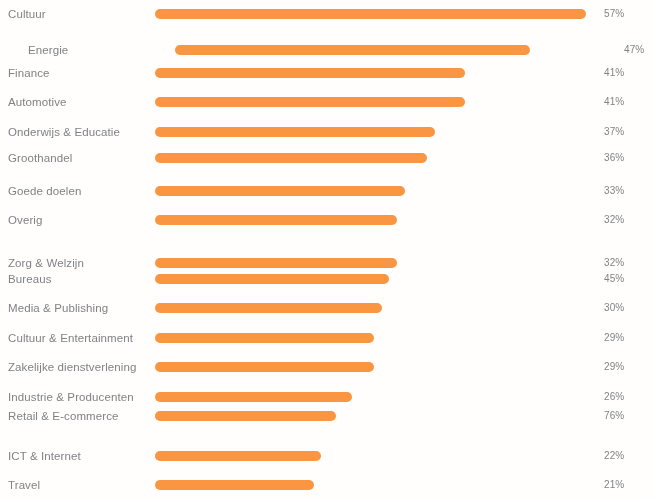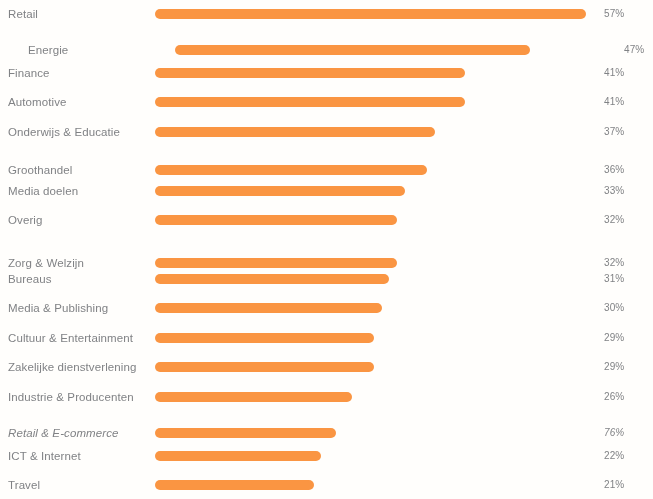--- a/index.html
+++ b/index.html
@@ -59,21 +59,21 @@
     color: #808285;
     letter-spacing: 0.1px;
     white-space: nowrap;
   }
 </style>
 </head>
 <body>
 
 <div id="chart">
     <div class="row" style="top: -1px;">
-      <div class="cat-label">Retail</div>
+      <div class="cat-label">Cultuur</div>
       <div class="bar-track">
         <div class="bar" style="width: 431px; background: rgb(250, 149, 66);"></div>
       </div>
       <div class="value-label">57%</div>
     </div>
     <div class="row" style="top: 35px; margin-left: 20px;">
       <div class="cat-label">Energie</div>
       <div class="bar-track">
         <div class="bar" style="width: 355.386px; background: rgb(250, 149, 66);"></div>
       </div>
@@ -93,29 +93,29 @@
       </div>
       <div class="value-label">41%</div>
     </div>
     <div class="row" style="top: 116.76px;">
       <div class="cat-label">Onderwijs &amp; Educatie</div>
       <div class="bar-track">
         <div class="bar" style="width: 279.772px; background: rgb(250, 149, 66);"></div>
       </div>
       <div class="value-label">37%</div>
     </div>
-    <div class="row" style="top: 155px; text-align: center;">
+    <div class="row" style="top: 143px; text-align: center;">
       <div class="cat-label">Groothandel</div>
       <div class="bar-track">
         <div class="bar" style="width: 272.211px; background: rgb(250, 149, 66);"></div>
       </div>
       <div class="value-label">36%</div>
     </div>
     <div class="row" style="top: 175.64px;">
-      <div class="cat-label">Media doelen</div>
+      <div class="cat-label">Goede doelen</div>
       <div class="bar-track">
         <div class="bar" style="width: 249.526px; background: rgb(250, 149, 66);"></div>
       </div>
       <div class="value-label">33%</div>
     </div>
     <div class="row" style="top: 205.08px;">
       <div class="cat-label">Overig</div>
       <div class="bar-track">
         <div class="bar" style="width: 241.965px; background: rgb(250, 149, 66);"></div>
       </div>
@@ -126,21 +126,21 @@
       <div class="bar-track">
         <div class="bar" style="width: 241.965px; background: rgb(250, 149, 66);"></div>
       </div>
       <div class="value-label">32%</div>
     </div>
     <div class="row" style="top: 263.96px;">
       <div class="cat-label">Bureaus</div>
       <div class="bar-track">
         <div class="bar" style="width: 234.404px; background: rgb(250, 149, 66);"></div>
       </div>
-      <div class="value-label">31%</div>
+      <div class="value-label">45%</div>
     </div>
     <div class="row" style="top: 293.4px;">
       <div class="cat-label">Media &amp; Publishing</div>
       <div class="bar-track">
         <div class="bar" style="width: 226.842px; background: rgb(250, 149, 66);"></div>
       </div>
       <div class="value-label">30%</div>
     </div>
     <div class="row" style="top: 322.84px;">
       <div class="cat-label">Cultuur &amp; Entertainment</div>
@@ -156,21 +156,21 @@
       </div>
       <div class="value-label">29%</div>
     </div>
     <div class="row" style="top: 381.72px;">
       <div class="cat-label">Industrie &amp; Producenten</div>
       <div class="bar-track">
         <div class="bar" style="width: 196.596px; background: rgb(250, 149, 66);"></div>
       </div>
       <div class="value-label">26%</div>
     </div>
-    <div class="row" style="top: 418px; font-style: italic;">
+    <div class="row" style="top: 401px;">
       <div class="cat-label">Retail &amp; E-commerce</div>
       <div class="bar-track">
         <div class="bar" style="width: 181.474px; background: rgb(250, 149, 66);"></div>
       </div>
       <div class="value-label">76%</div>
     </div>
     <div class="row" style="top: 440.6px;">
       <div class="cat-label">ICT &amp; Internet</div>
       <div class="bar-track">
         <div class="bar" style="width: 166.351px; background: rgb(250, 149, 66);"></div>

